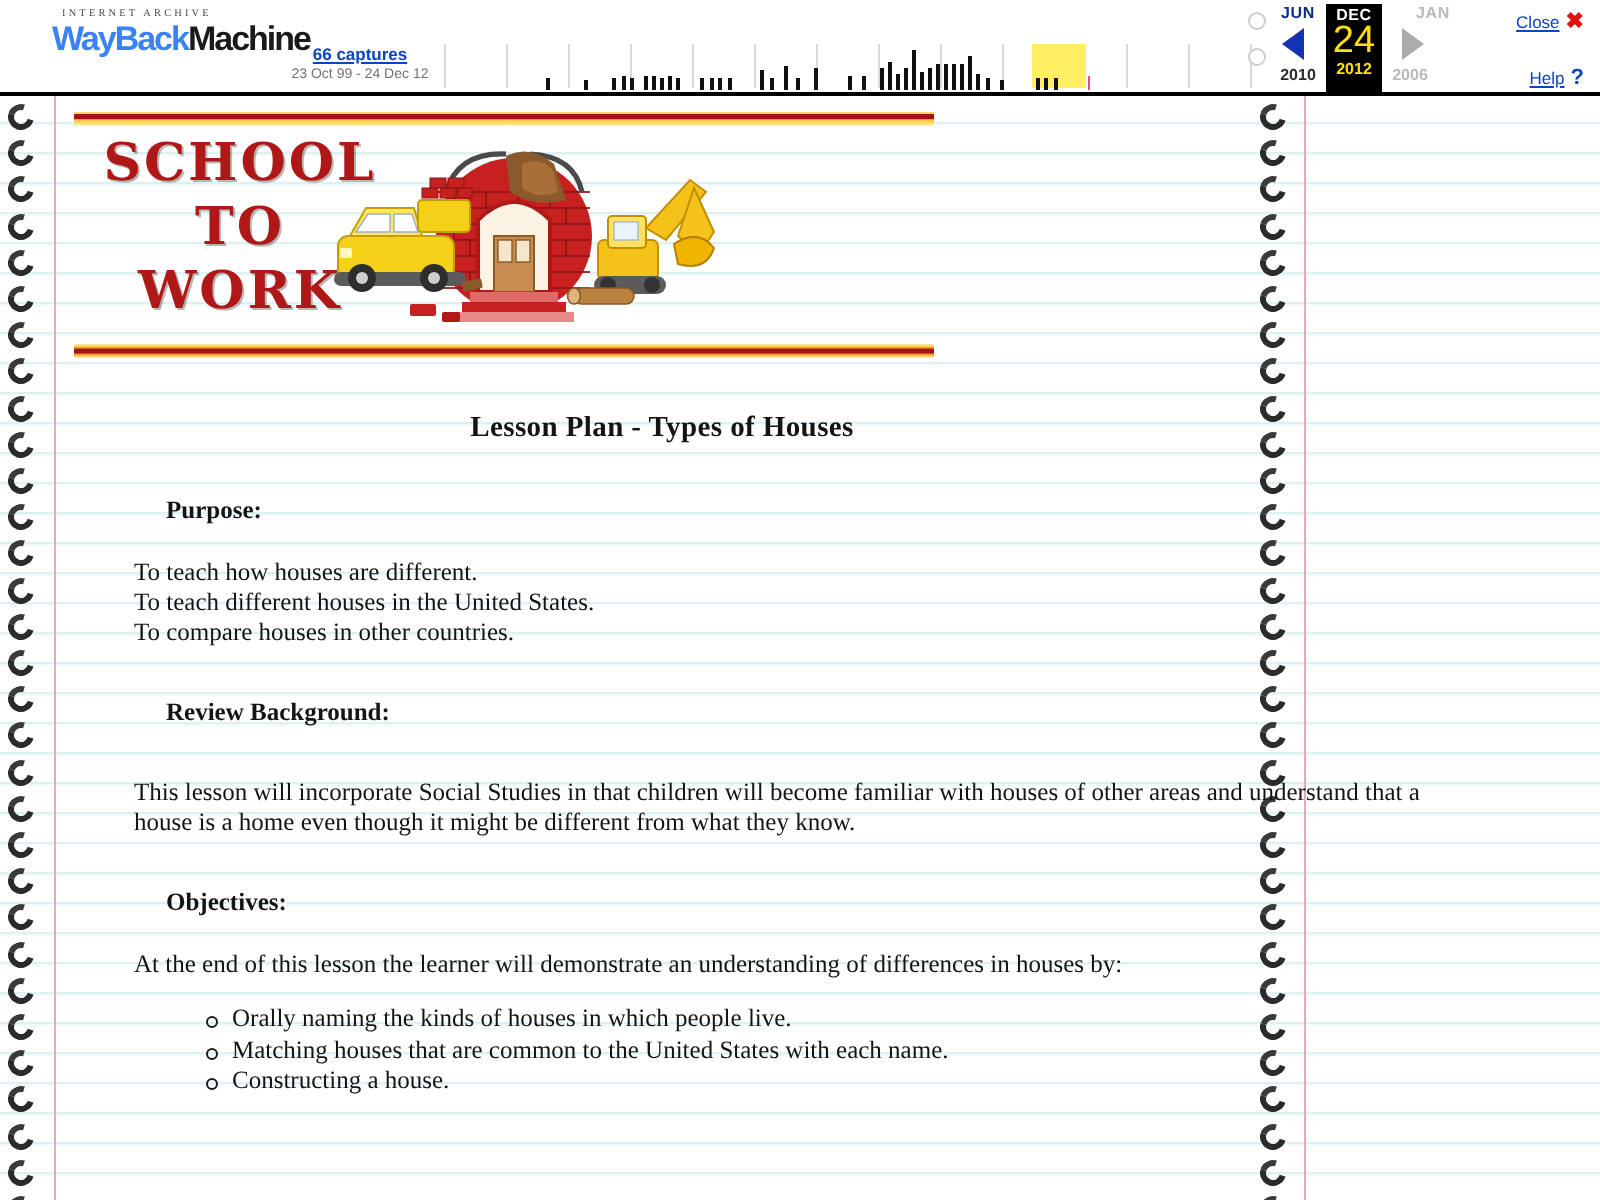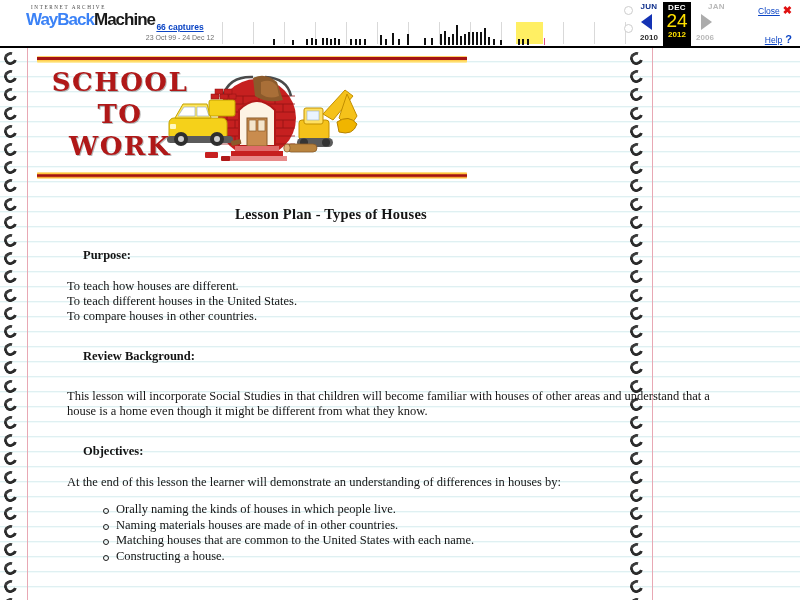--- a/index.html
+++ b/index.html
@@ -567,21 +567,20 @@
 
       <div class="sec">
         <p class="wide">This lesson will incorporate Social Studies in that children will become familiar with houses of other areas and understand that a house is a home even though it might be different from what they know.</p>
       </div>
 
       <div class="sec">
         <h3>Objectives:</h3>
         <p class="wide">At the end of this lesson the learner will demonstrate an understanding of differences in houses by:</p>
         <ul class="objlist">
           <li>Orally naming the kinds of houses in which people live.</li>
-          <li>Naming materials houses are made of in other countries.</li>
           <li>Matching houses that are common to the United States with each name.</li>
           <li>Constructing a house.</li>
         </ul>
       </div>
     </div>
 
   </div>
 </div>
 
 </body></html>

